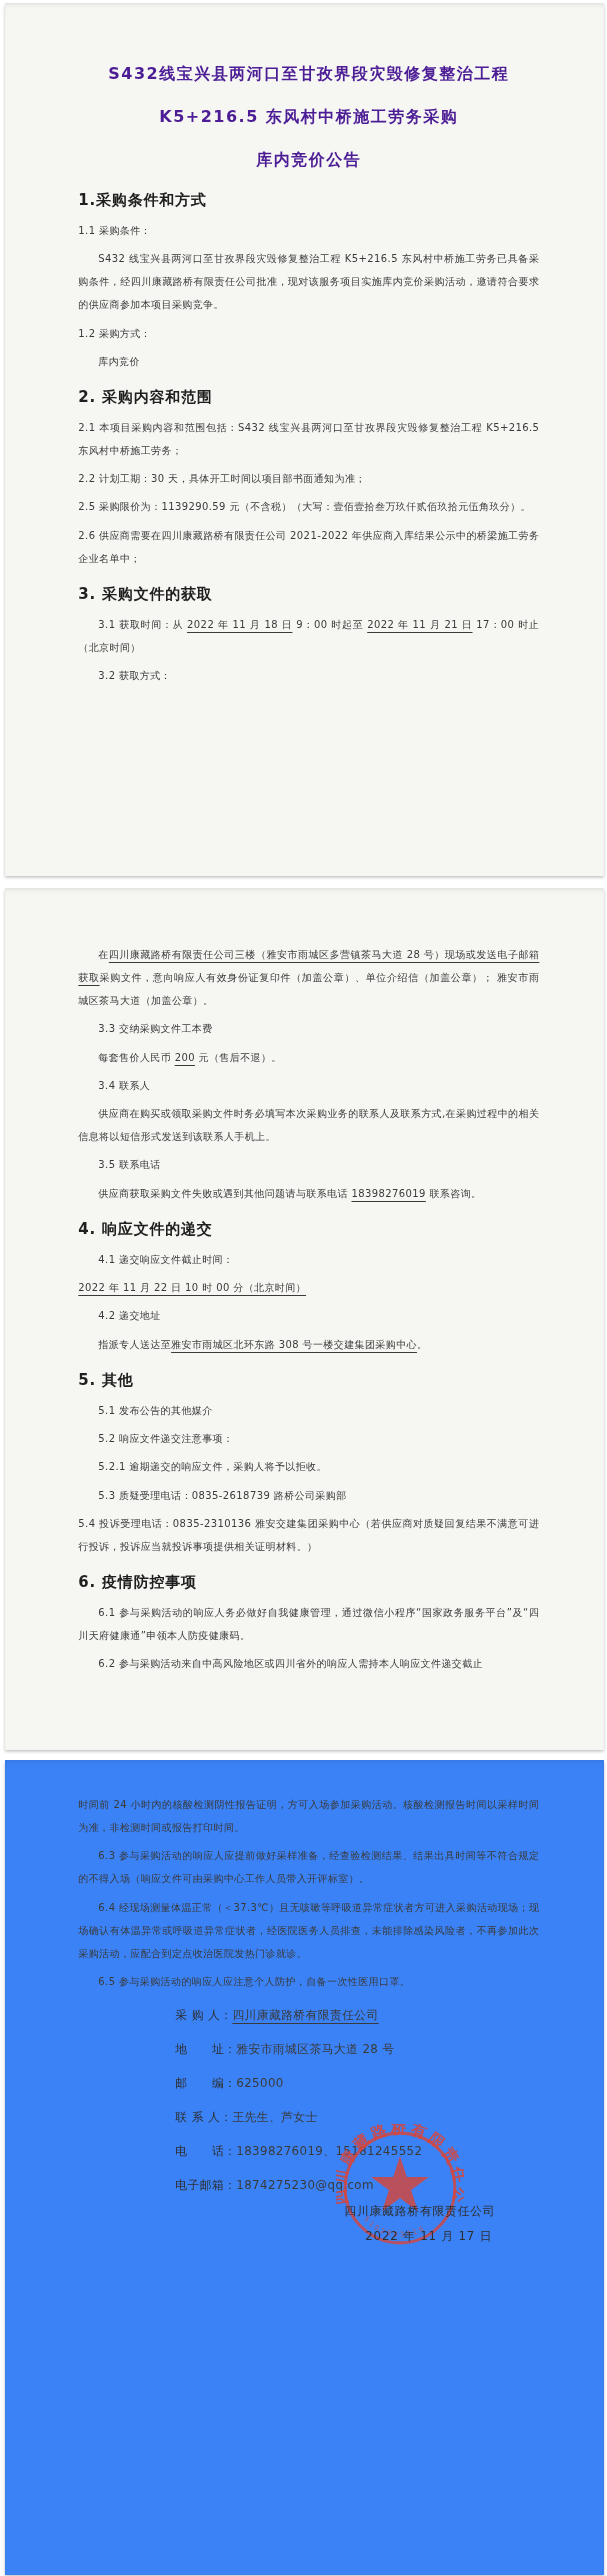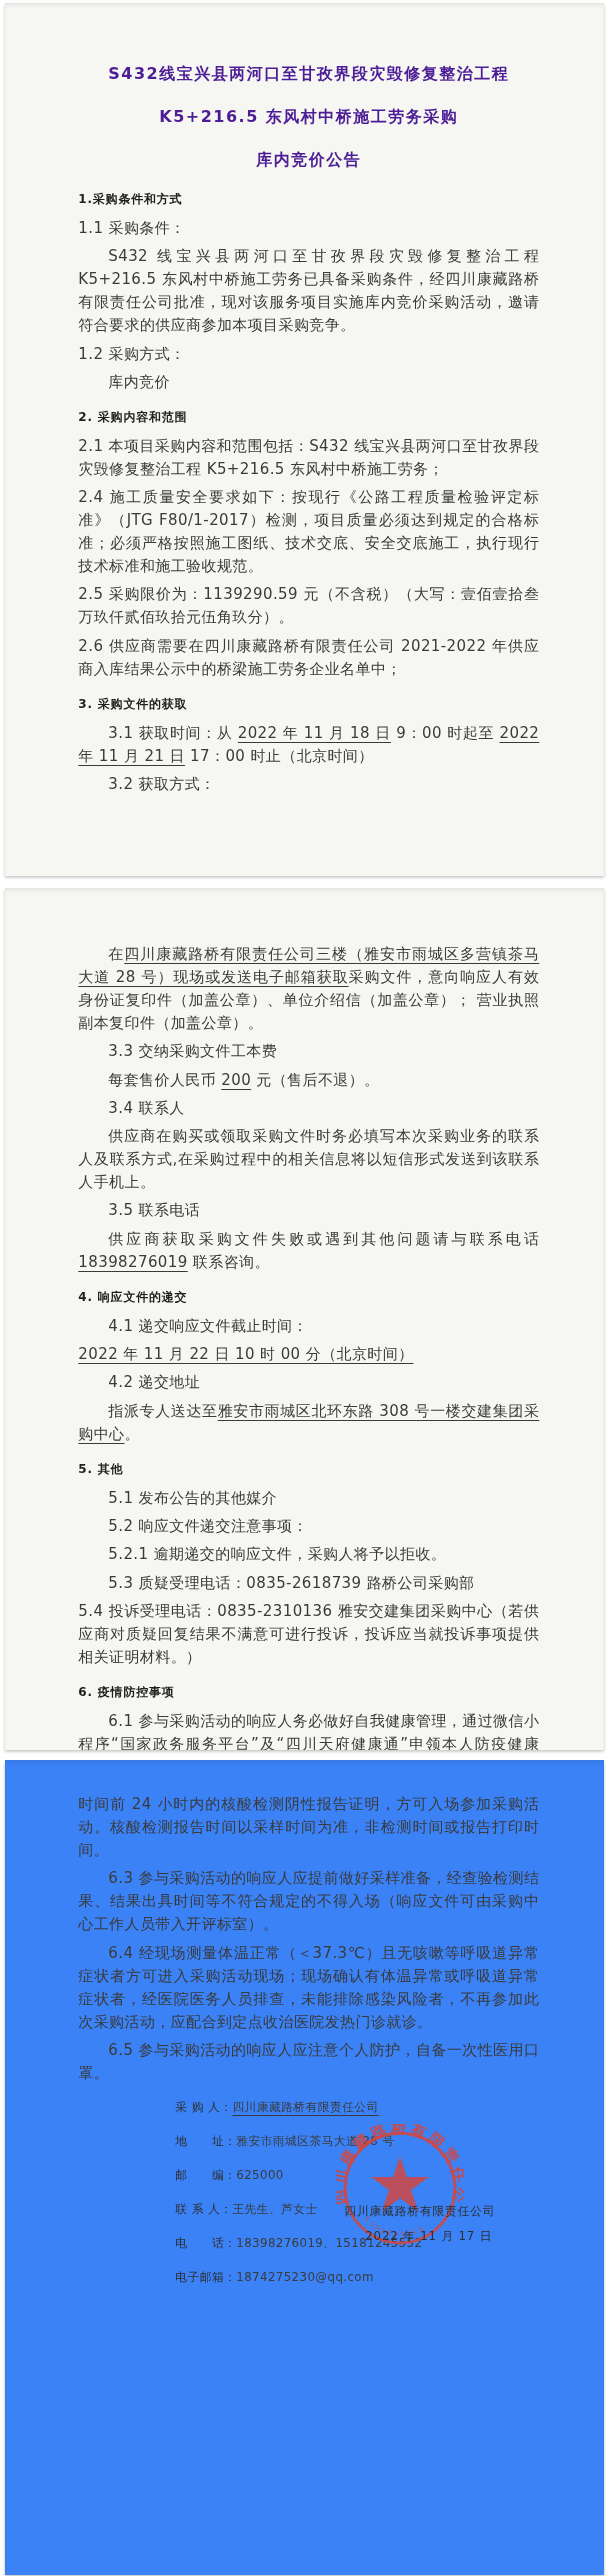--- a/index.html
+++ b/index.html
@@ -20,25 +20,25 @@
   #page3{top:1760px;height:815px;background:#3b82f6;}
   .content{padding:0 65px 0 73px;}
   #page1 .content{padding-top:59px;}
   #page2 .content{padding-top:55px;}
   #page3 .content{padding-top:33px;}
   .title{
     text-align:center;font-weight:bold;color:#4c1d95;
     font-size:16px;line-height:23px;margin:0 0 20px;letter-spacing:1.5px;
   }
   .sec{
-    font-size:12px;font-weight:bold;color:#1f1f1f;
+    font-size:15px;font-weight:bold;color:#1f1f1f;
     margin:15px 0 9px;letter-spacing:0.8px;
   }
   p.b{
-    font-size:15px;line-height:23px;margin:0 0 5.3px;
+    font-size:10px;line-height:23px;margin:0 0 5.3px;
     text-align:justify;letter-spacing:0.4px;
   }
   p.ind{text-indent:2em;}
   .u{text-decoration:underline;text-underline-offset:3.8px;text-decoration-thickness:0.8px;}
   .contact-row{
     font-size:11.8px;line-height:34px;margin:0 0 0 97px;letter-spacing:0.4px;
   }
   .contact-label{color:#2e2e2e;}
   .sig-company{position:absolute;left:339px;top:444px;font-size:11.8px;color:#2e2e2e;letter-spacing:0.8px;}
   .sig-date{position:absolute;left:360px;top:469px;font-size:11.8px;color:#2e2e2e;letter-spacing:0.8px;}
@@ -54,33 +54,33 @@
     <div class="title">库内竞价公告</div>
 
     <div class="sec">1.采购条件和方式</div>
     <p class="b">1.1 采购条件：</p>
     <p class="b ind">S432 线宝兴县两河口至甘孜界段灾毁修复整治工程 K5+216.5 东风村中桥施工劳务已具备采购条件，经四川康藏路桥有限责任公司批准，现对该服务项目实施库内竞价采购活动，邀请符合要求的供应商参加本项目采购竞争。</p>
     <p class="b">1.2 采购方式：</p>
     <p class="b ind">库内竞价</p>
 
     <div class="sec">2. 采购内容和范围</div>
     <p class="b">2.1 本项目采购内容和范围包括：S432 线宝兴县两河口至甘孜界段灾毁修复整治工程 K5+216.5 东风村中桥施工劳务；</p>
-    <p class="b">2.4 施工质量安全要求如下：按现行《公路工程质量检验评定标准》（JTG F80/1-2017）检测，项目质量必须达到规定的合格标准；必须严格按照施工图纸、技术交底、安全交底施工，执行现行技术标准和施工验收规范。</p>
+    <p class="b">2.2 计划工期：30 天，具体开工时间以项目部书面通知为准；</p>
     <p class="b">2.5 采购限价为：1139290.59 元（不含税）（大写：壹佰壹拾叁万玖仟贰佰玖拾元伍角玖分）。</p>
     <p class="b">2.6 供应商需要在四川康藏路桥有限责任公司 2021-2022 年供应商入库结果公示中的桥梁施工劳务企业名单中；</p>
 
     <div class="sec">3. 采购文件的获取</div>
     <p class="b ind"><span>3.1 获取时间：从 </span><span class="u">2022 年 11 月 18 日</span><span> 9：00 时起至 </span><span class="u">2022 年 11 月 21 日</span><span> 17：00 时止（北京时间）</span></p>
     <p class="b ind">3.2 获取方式：</p>
   </div>
 </div>
 
 <div class="page" id="page2">
   <div class="content">
-    <p class="b ind"><span>在</span><span class="u">四川康藏路桥有限责任公司三楼（雅安市雨城区多营镇茶马大道 28 号）现场或发送电子邮箱获取</span><span>采购文件，意向响应人有效身份证复印件（加盖公章）、单位介绍信（加盖公章）； 营业执照副本复印件（加盖公章）。</span></p>
+    <p class="b ind"><span>在</span><span class="u">四川康藏路桥有限责任公司三楼（雅安市雨城区多营镇茶马大道 28 号）现场或发送电子邮箱获取</span><span>采购文件，意向响应人有效身份证复印件（加盖公章）、单位介绍信（加盖公章）； 雅安市雨城区茶马大道（加盖公章）。</span></p>
     <p class="b ind">3.3 交纳采购文件工本费</p>
     <p class="b ind"><span>每套售价人民币 </span><span class="u">200</span><span> 元（售后不退）。</span></p>
     <p class="b ind">3.4 联系人</p>
     <p class="b ind">供应商在购买或领取采购文件时务必填写本次采购业务的联系人及联系方式,在采购过程中的相关信息将以短信形式发送到该联系人手机上。</p>
     <p class="b ind">3.5 联系电话</p>
     <p class="b ind"><span>供应商获取采购文件失败或遇到其他问题请与联系电话 </span><span class="u">18398276019</span><span> 联系咨询。</span></p>
 
     <div class="sec">4. 响应文件的递交</div>
     <p class="b ind">4.1 递交响应文件截止时间：</p>
     <p class="b"><span class="u">2022 年 11 月 22 日 10 时 00 分（北京时间）</span></p>

